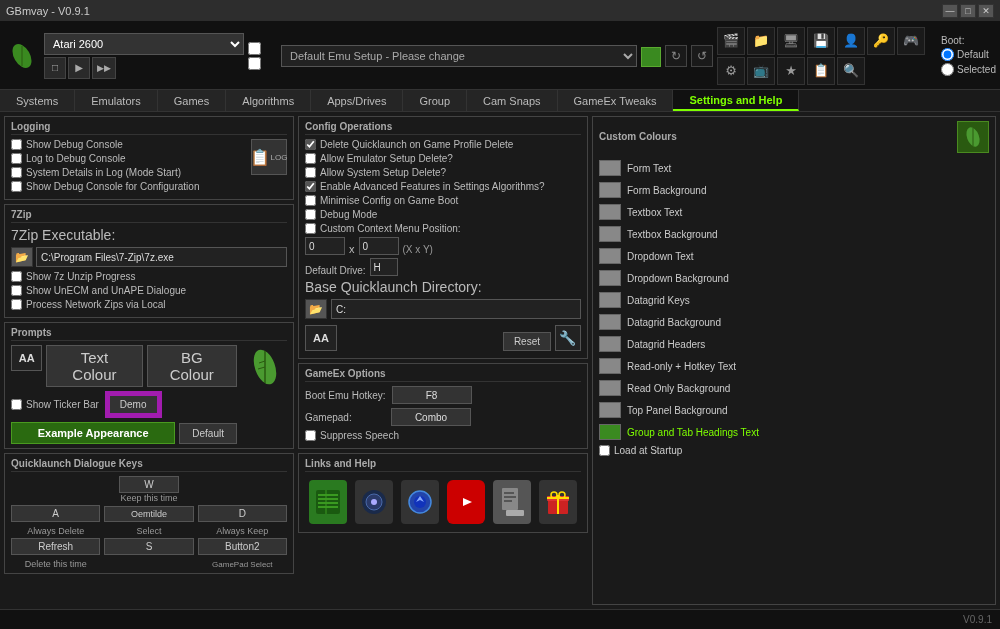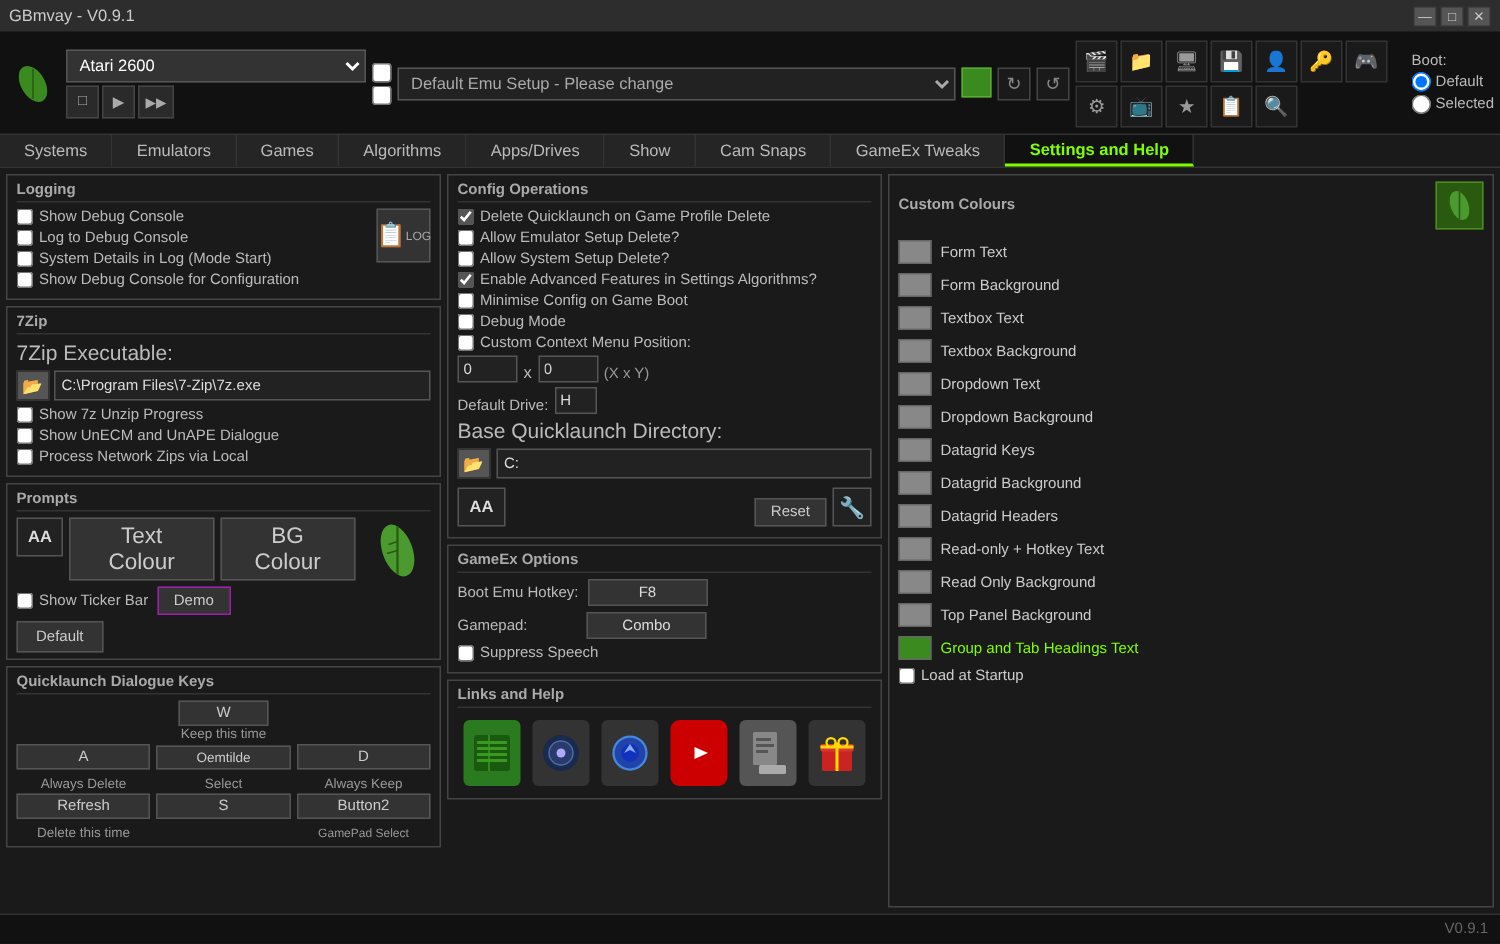--- a/index.html
+++ b/index.html
@@ -95,23 +95,24 @@
       color: #bbb;
       font-size: 10px;
     }
     .system-check-col {
       display: flex;
       flex-direction: column;
       gap: 2px;
     }
     .emu-name-bar {
       display: flex;
-      align-items: flex-start;
+      align-items: flex-end;
       gap: 4px;
       flex: 1;
+      margin-left: 16px;
     }
     .emu-dropdown {
       flex: 1;
       background: #222;
       border: 1px solid #555;
       color: #aaa;
       height: 22px;
       padding: 0 4px;
       font-size: 11px;
     }
@@ -310,21 +311,21 @@
       font-size: 11px;
       font-weight: bold;
       display: flex;
       align-items: center;
       justify-content: center;
       cursor: pointer;
     }
     .demo-btn {
       padding: 3px 10px;
       background: #333;
-      border: 1px solid #a21caf;
+      border: 5px solid #a21caf;
       color: #ccc;
       font-size: 10px;
       cursor: pointer;
     }
     .ticker-row {
       display: flex;
       align-items: center;
       gap: 6px;
       margin-bottom: 4px;
     }
@@ -637,21 +638,21 @@
   <div class="nav-tab">
       <span>Games</span>
     </div>
   <div class="nav-tab">
       <span>Algorithms</span>
     </div>
   <div class="nav-tab">
       <span>Apps/Drives</span>
     </div>
   <div class="nav-tab">
-      <span>Show</span>
+      <span>Group</span>
     </div>
   <div class="nav-tab">
       <span>Cam Snaps</span>
     </div>
   <div class="nav-tab">
       <span>GameEx Tweaks</span>
     </div>
   <div class="nav-tab active">
       <span>Settings and Help</span>
     </div>
@@ -723,20 +724,21 @@
             <button class="prompt-btn">BG Colour</button>
           </div>
           <div class="ticker-row">
             <label class="checkbox-row" style="margin:0;">
                 <input type="checkbox" style="">
                 <span>Show Ticker Bar</span>
               </label>
             <button class="demo-btn">Demo</button>
           </div>
           <div class="appear-row">
+            <button class="appearance-btn" style="margin:0;flex:1;">Example Appearance</button>
             <button class="default-btn">Default</button>
           </div>
         </div>
         <div style="width:44px;height:44px;display:flex;align-items:center;justify-content:center;">
           <svg width="40" height="40" viewBox="0 0 40 40">
             <ellipse cx="20" cy="20" rx="10" ry="18" fill="#4a9a30" transform="rotate(-20 20 20)"></ellipse>
             <line x1="20" y1="4" x2="20" y2="36" stroke="#2a5a10" stroke-width="1.5"></line>
             <line x1="14" y1="16" x2="20" y2="14" stroke="#2a5a10" stroke-width="1"></line>
             <line x1="13" y1="22" x2="20" y2="20" stroke="#2a5a10" stroke-width="1"></line>
           </svg>

